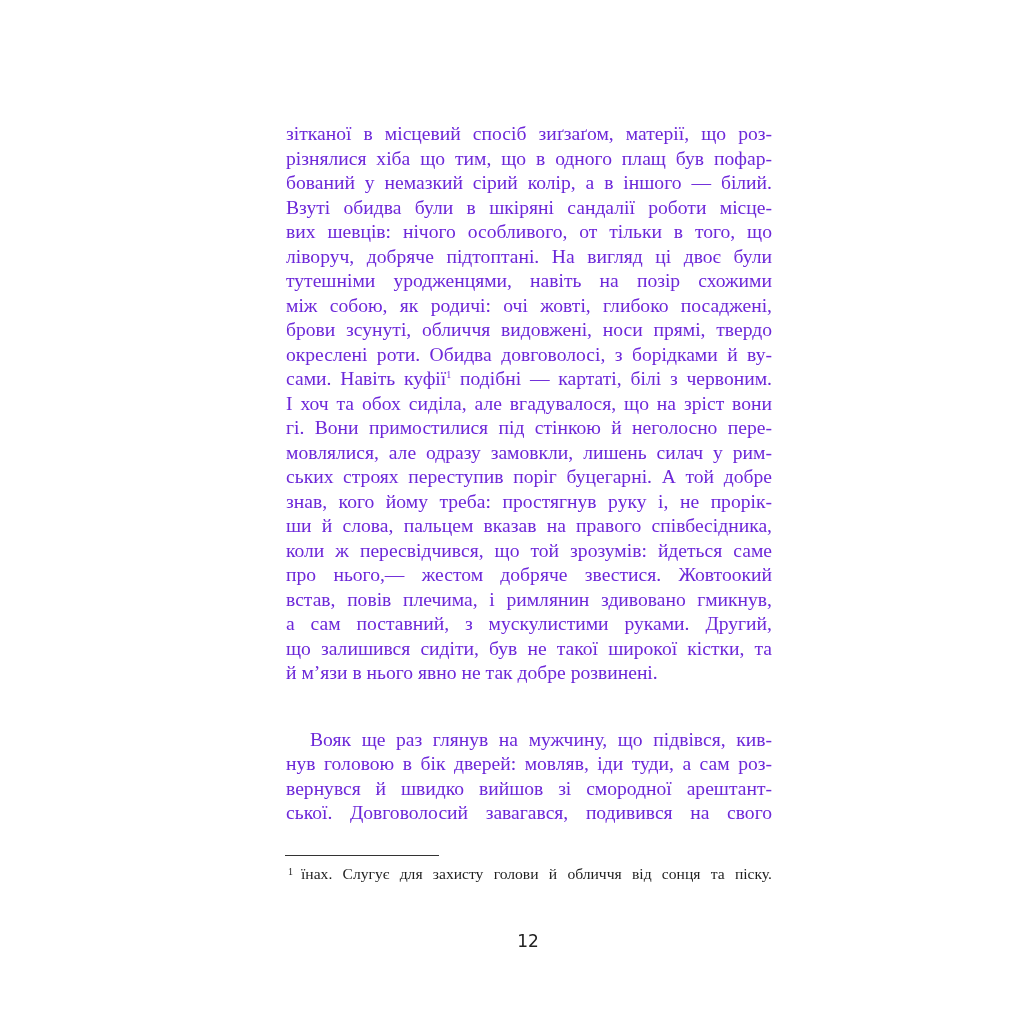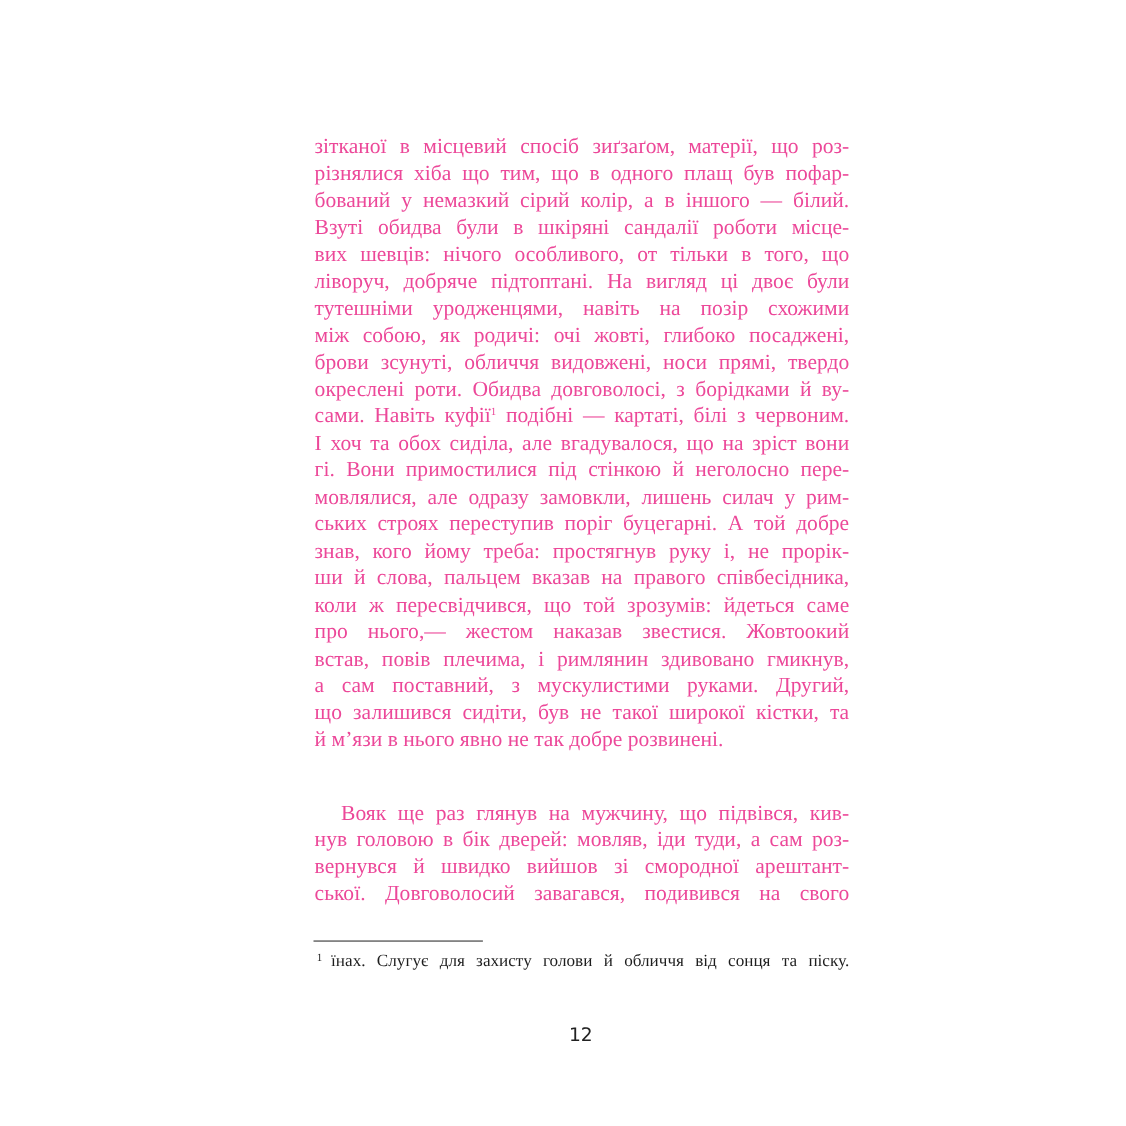--- a/index.html
+++ b/index.html
@@ -1,21 +1,21 @@
 <!DOCTYPE html>
 <html><head>
 <meta charset="utf-8">
 <style>
   html, body { margin:0; padding:0; background:#ffffff; }
   body { width:1024px; height:1024px; position:relative; overflow:hidden; }
   .page { position:absolute; left:0; top:0; width:1024px; height:1024px; background:#ffffff; }
   .body-text {
     position:absolute; left:286px; top:122px; width:486px;
     font-family:"Liberation Serif", "DejaVu Serif", serif;
-    font-size:19.6px; line-height:24.5px; color:#ec4899;
+    font-size:19.6px; line-height:24.5px; color:#6d28d9;
   }
   .line { display:block; white-space:nowrap; text-align:justify; text-align-last:justify; height:24.5px; overflow:visible; }
   .line.last { text-align-last:left; }
   .line.indent { padding-left:24px;margin-top:42px; }
   sup.fn { font-size:10px; vertical-align:7px; line-height:0; }
   .rule { position:absolute; left:285px; top:855px; width:154px; height:1px; background:#333; }
   .footnote {
     position:absolute; left:286px; top:863px; width:486px;
     font-family:"Liberation Serif", "DejaVu Serif", serif;
     font-size:15.6px; line-height:21px; color:#1e1e1e;
@@ -43,21 +43,21 @@
     <span class="line">брови зсунуті, обличчя видовжені, носи прямі, твердо</span>
     <span class="line">окреслені роти. Обидва довговолосі, з борідками й ву-</span>
     <span class="line"><span>сами. Навіть куфії</span><sup class="fn">1</sup><span> подібні — картаті, білі з червоним.</span></span>
     <span class="line">І хоч та обох сиділа, але вгадувалося, що на зріст вони</span>
     <span class="line">гі. Вони примостилися під стінкою й неголосно пере-</span>
     <span class="line">мовлялися, але одразу замовкли, лишень силач у рим-</span>
     <span class="line">ських строях переступив поріг буцегарні. А той добре</span>
     <span class="line">знав, кого йому треба: простягнув руку і, не прорік-</span>
     <span class="line">ши й слова, пальцем вказав на правого співбесідника,</span>
     <span class="line">коли ж пересвідчився, що той зрозумів: йдеться саме</span>
-    <span class="line">про нього,— жестом наказав звестися. Жовтоокий</span>
+    <span class="line">про нього,— жестом добряче звестися. Жовтоокий</span>
     <span class="line">встав, повів плечима, і римлянин здивовано гмикнув,</span>
     <span class="line">а сам поставний, з мускулистими руками. Другий,</span>
     <span class="line">що залишився сидіти, був не такої широкої кістки, та</span>
     <span class="line last">й м’язи в нього явно не так добре розвинені.</span>
     <span class="line indent">Вояк ще раз глянув на мужчину, що підвівся, кив-</span>
     <span class="line">нув головою в бік дверей: мовляв, іди туди, а сам роз-</span>
     <span class="line">вернувся й швидко вийшов зі смородної арештант-</span>
     <span class="line">ської. Довговолосий завагався, подивився на свого</span>
   </div>
 

